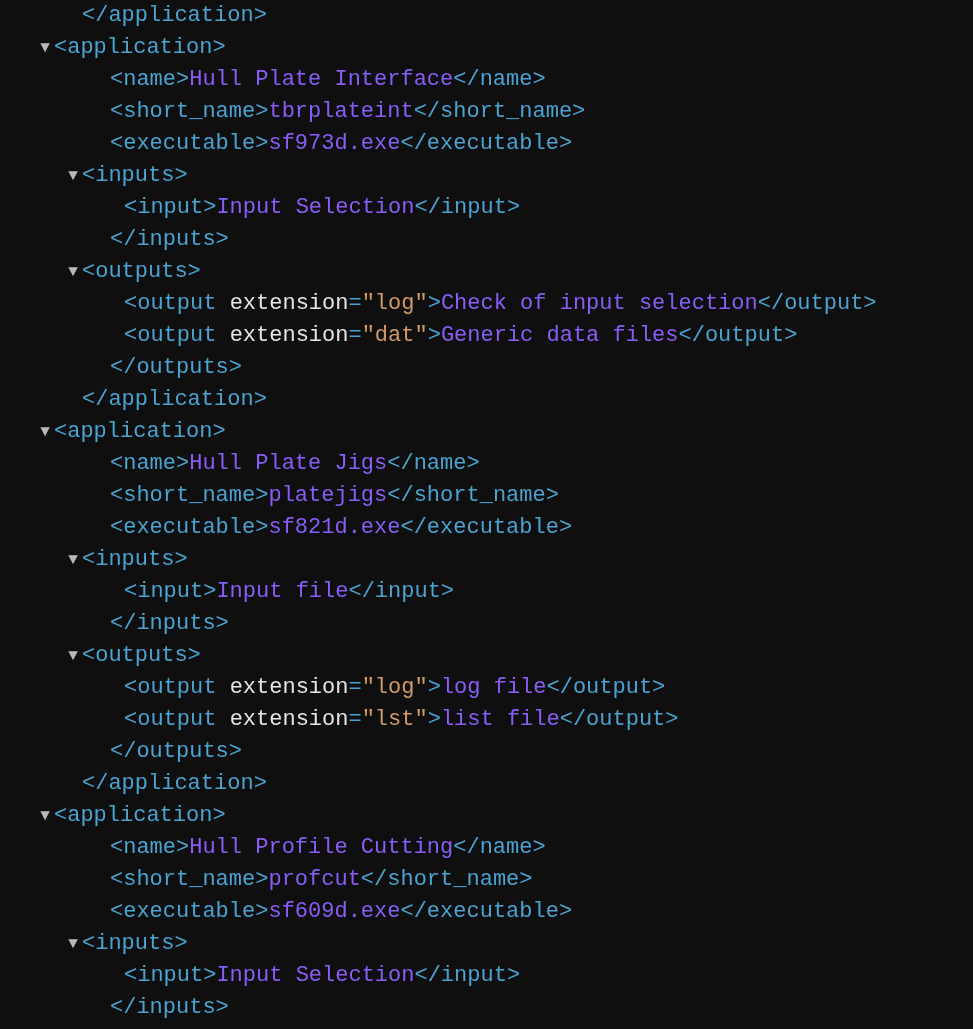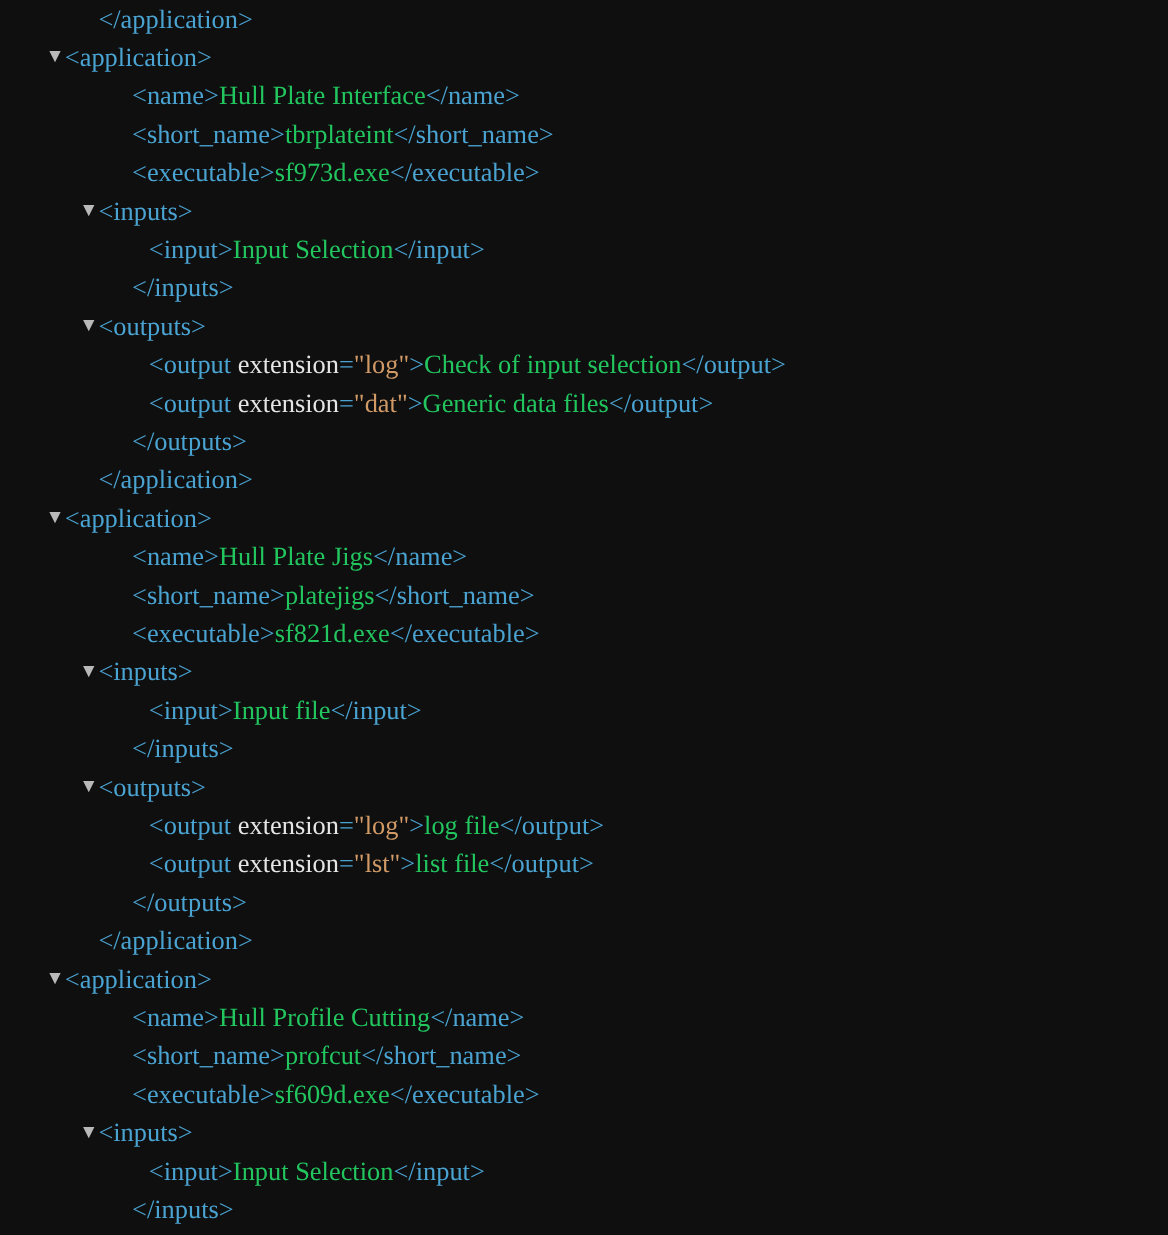--- a/index.html
+++ b/index.html
@@ -12,21 +12,20 @@
     width:973px;
   }
   .tree{
     padding:0 0 0 0;
     white-space:pre;
   }
   .line{
     display:flex;
     align-items:flex-end;
     height:32px;
-    font-family:Liberation Serif, serif;
   }
   .toggle{
     width:14px;
     margin-right:2px;
     color:#b9b9b9;
     font-size:16px;
     display:inline-block;
     text-align:center;
     line-height:32px;
     cursor:pointer;
@@ -41,18 +40,18 @@
     display:inline-block;
   }
   .w0{width:38px;}
   .w1{width:66px;}
   .w2{width:94px;}
   .w3{width:108px;}
 
   .tag{color:#4aa3d1;}
   .attr{color:#e5e5e5;}
   .val{color:#d19a66;}
-  .txt{color:#22c55e;}
+  .txt{color:#8b5cf6;}
 </style>
 </head>
 <body>
 
 <div class="tree" id="tree"><div class="line"><span class="ind w1"></span><span class="toggle-sp"></span><span><span class="tag">&lt;/application&gt;</span></span></div><div class="line"><span class="ind w0"></span><span class="toggle">▼</span><span><span class="tag">&lt;application&gt;</span></span></div><div class="line"><span class="ind w2"></span><span class="toggle-sp"></span><span><span class="tag">&lt;name&gt;</span><span class="txt">Hull Plate Interface</span><span class="tag">&lt;/name&gt;</span></span></div><div class="line"><span class="ind w2"></span><span class="toggle-sp"></span><span><span class="tag">&lt;short_name&gt;</span><span class="txt">tbrplateint</span><span class="tag">&lt;/short_name&gt;</span></span></div><div class="line"><span class="ind w2"></span><span class="toggle-sp"></span><span><span class="tag">&lt;executable&gt;</span><span class="txt">sf973d.exe</span><span class="tag">&lt;/executable&gt;</span></span></div><div class="line"><span class="ind w1"></span><span class="toggle">▼</span><span><span class="tag">&lt;inputs&gt;</span></span></div><div class="line"><span class="ind w3"></span><span class="toggle-sp"></span><span><span class="tag">&lt;input&gt;</span><span class="txt">Input Selection</span><span class="tag">&lt;/input&gt;</span></span></div><div class="line"><span class="ind w2"></span><span class="toggle-sp"></span><span><span class="tag">&lt;/inputs&gt;</span></span></div><div class="line"><span class="ind w1"></span><span class="toggle">▼</span><span><span class="tag">&lt;outputs&gt;</span></span></div><div class="line"><span class="ind w3"></span><span class="toggle-sp"></span><span><span class="tag">&lt;output </span><span class="attr">extension</span><span class="tag">=</span><span class="val">"log"</span><span class="tag">&gt;</span><span class="txt">Check of input selection</span><span class="tag">&lt;/output&gt;</span></span></div><div class="line"><span class="ind w3"></span><span class="toggle-sp"></span><span><span class="tag">&lt;output </span><span class="attr">extension</span><span class="tag">=</span><span class="val">"dat"</span><span class="tag">&gt;</span><span class="txt">Generic data files</span><span class="tag">&lt;/output&gt;</span></span></div><div class="line"><span class="ind w2"></span><span class="toggle-sp"></span><span><span class="tag">&lt;/outputs&gt;</span></span></div><div class="line"><span class="ind w1"></span><span class="toggle-sp"></span><span><span class="tag">&lt;/application&gt;</span></span></div><div class="line"><span class="ind w0"></span><span class="toggle">▼</span><span><span class="tag">&lt;application&gt;</span></span></div><div class="line"><span class="ind w2"></span><span class="toggle-sp"></span><span><span class="tag">&lt;name&gt;</span><span class="txt">Hull Plate Jigs</span><span class="tag">&lt;/name&gt;</span></span></div><div class="line"><span class="ind w2"></span><span class="toggle-sp"></span><span><span class="tag">&lt;short_name&gt;</span><span class="txt">platejigs</span><span class="tag">&lt;/short_name&gt;</span></span></div><div class="line"><span class="ind w2"></span><span class="toggle-sp"></span><span><span class="tag">&lt;executable&gt;</span><span class="txt">sf821d.exe</span><span class="tag">&lt;/executable&gt;</span></span></div><div class="line"><span class="ind w1"></span><span class="toggle">▼</span><span><span class="tag">&lt;inputs&gt;</span></span></div><div class="line"><span class="ind w3"></span><span class="toggle-sp"></span><span><span class="tag">&lt;input&gt;</span><span class="txt">Input file</span><span class="tag">&lt;/input&gt;</span></span></div><div class="line"><span class="ind w2"></span><span class="toggle-sp"></span><span><span class="tag">&lt;/inputs&gt;</span></span></div><div class="line"><span class="ind w1"></span><span class="toggle">▼</span><span><span class="tag">&lt;outputs&gt;</span></span></div><div class="line"><span class="ind w3"></span><span class="toggle-sp"></span><span><span class="tag">&lt;output </span><span class="attr">extension</span><span class="tag">=</span><span class="val">"log"</span><span class="tag">&gt;</span><span class="txt">log file</span><span class="tag">&lt;/output&gt;</span></span></div><div class="line"><span class="ind w3"></span><span class="toggle-sp"></span><span><span class="tag">&lt;output </span><span class="attr">extension</span><span class="tag">=</span><span class="val">"lst"</span><span class="tag">&gt;</span><span class="txt">list file</span><span class="tag">&lt;/output&gt;</span></span></div><div class="line"><span class="ind w2"></span><span class="toggle-sp"></span><span><span class="tag">&lt;/outputs&gt;</span></span></div><div class="line"><span class="ind w1"></span><span class="toggle-sp"></span><span><span class="tag">&lt;/application&gt;</span></span></div><div class="line"><span class="ind w0"></span><span class="toggle">▼</span><span><span class="tag">&lt;application&gt;</span></span></div><div class="line"><span class="ind w2"></span><span class="toggle-sp"></span><span><span class="tag">&lt;name&gt;</span><span class="txt">Hull Profile Cutting</span><span class="tag">&lt;/name&gt;</span></span></div><div class="line"><span class="ind w2"></span><span class="toggle-sp"></span><span><span class="tag">&lt;short_name&gt;</span><span class="txt">profcut</span><span class="tag">&lt;/short_name&gt;</span></span></div><div class="line"><span class="ind w2"></span><span class="toggle-sp"></span><span><span class="tag">&lt;executable&gt;</span><span class="txt">sf609d.exe</span><span class="tag">&lt;/executable&gt;</span></span></div><div class="line"><span class="ind w1"></span><span class="toggle">▼</span><span><span class="tag">&lt;inputs&gt;</span></span></div><div class="line"><span class="ind w3"></span><span class="toggle-sp"></span><span><span class="tag">&lt;input&gt;</span><span class="txt">Input Selection</span><span class="tag">&lt;/input&gt;</span></span></div><div class="line"><span class="ind w2"></span><span class="toggle-sp"></span><span><span class="tag">&lt;/inputs&gt;</span></span></div><div class="line"><span class="ind w1"></span><span class="toggle">▼</span><span><span class="tag">&lt;outputs&gt;</span></span></div></div>
 
 </body></html>

